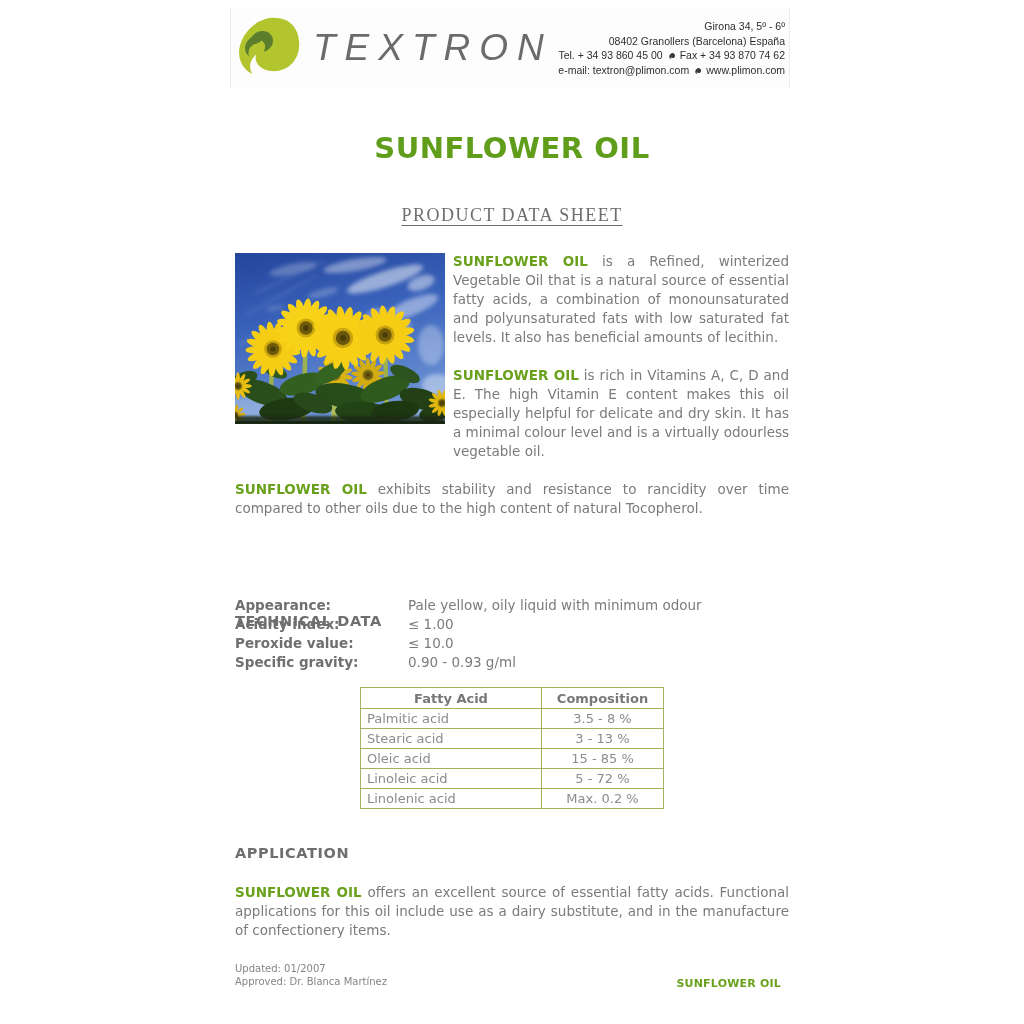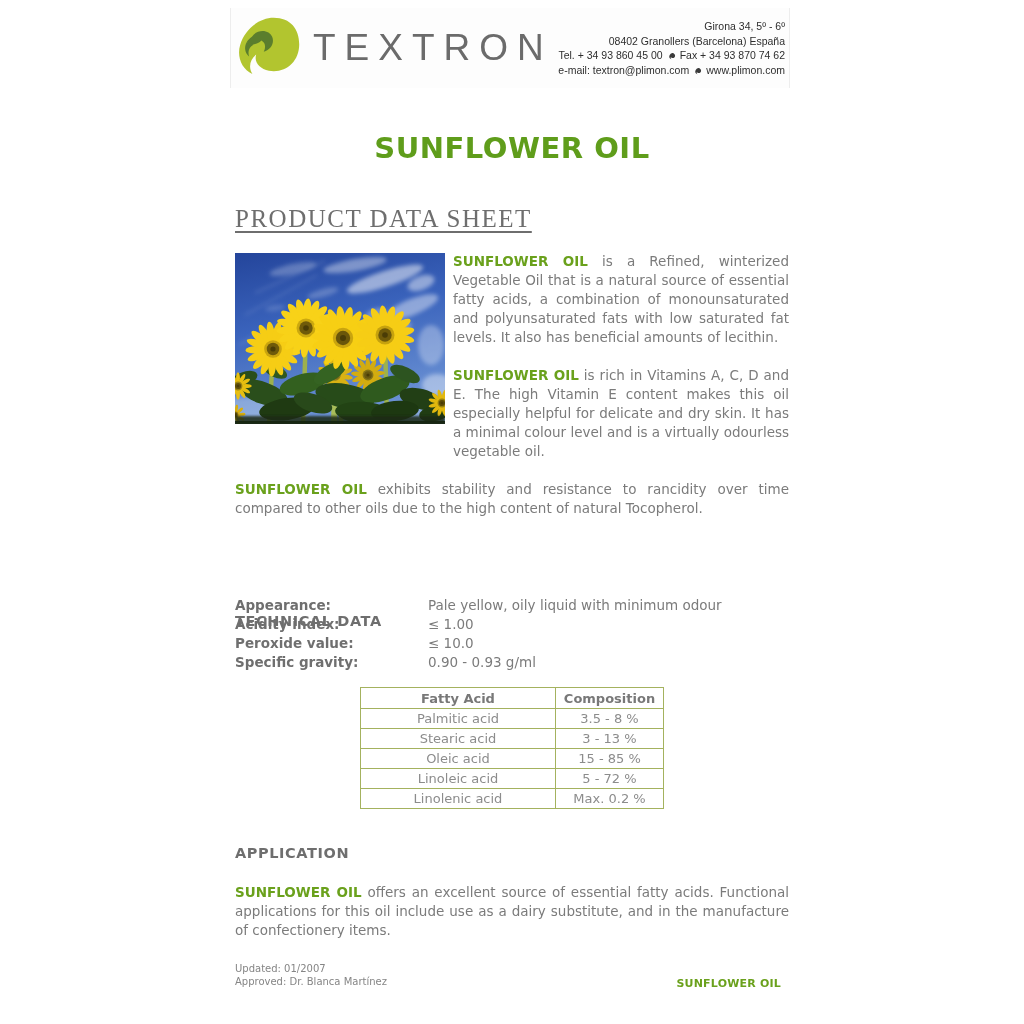--- a/index.html
+++ b/index.html
@@ -18,62 +18,62 @@
   .page{position:absolute;inset:0;background:#fff;}
 
   
   .letterhead{position:absolute;left:230px;top:8px;width:560px;height:80px;
     display:flex;align-items:center;background:#fdfdfd;
     border-left:1px solid #ededed;border-right:1px solid #ededed;}
   .logo-swirl{width:70px;height:70px;flex:0 0 auto;margin-left:2px;}
   .logo-light{fill:var(--logo-light-green);}
   .logo-dark{fill:var(--logo-dark-green);}
   .logotype{font-family:"Liberation Sans",sans-serif;font-size:37px;font-weight:400;
-    color:#6b6b6b;letter-spacing:9px;margin-left:10px;white-space:nowrap;}
+    color:#6b6b6b;letter-spacing:9px;margin-left:10px;white-space:nowrap;font-style:italic;}
   .address{margin-left:auto;width:254px;font-family:"Liberation Sans",sans-serif;
     font-size:10.5px;line-height:14.5px;color:#2e2e2e;padding-right:4px;}
   .addr-line{white-space:nowrap;text-align:right;}
   .sep-icon{display:inline-block;vertical-align:-1px;margin:0 4px;}
   .sep-icon path{fill:#3a3a3a;}
 
   
   .content{position:absolute;left:235px;top:0;width:554px;height:1024px;}
 
   .doc-title{position:absolute;top:131px;left:0;width:100%;text-align:center;
     font-size:29px;font-weight:bold;color:var(--accent-green);letter-spacing:.5px;}
-  .doc-subtitle{position:absolute;top:205px;left:0;width:100%;text-align:left;
-    font-family:"Liberation Serif",serif;font-size:25px;font-weight:400;
+  .doc-subtitle{position:absolute;top:205px;left:0;width:100%;text-align:center;
+    font-family:"Liberation Serif",serif;font-size:18px;font-weight:400;
     color:#6e6e6e;letter-spacing:1.5px;text-decoration:underline;
     text-underline-offset:4px;}
 
   .intro{position:absolute;top:252px;left:0;width:554px;
     font-size:13.5px;line-height:19px;color:var(--body-gray);text-align:justify;}
   .intro p{margin:0 0 19px 0;}
   .intro p:last-child{margin-bottom:0;}
   .photo-frame{float:left;width:210px;height:171px;margin:1px 8px 20px 0;}
   .photo-frame svg{display:block;width:210px;height:171px;}
   .brand{font-weight:bold;color:var(--brand-green);}
 
   .section-heading{position:absolute;left:0;font-size:14.5px;font-weight:bold;
     color:var(--heading-gray);letter-spacing:.6px;}
   .heading-technical{top:585px;margin-top:28px;}
   .heading-application{top:845px;}
 
   .specs{position:absolute;top:596px;left:0;width:554px;
     font-size:13.5px;line-height:19px;color:var(--body-gray);}
-  .spec-row{display:flex;gap:20px;}
+  .spec-row{display:flex;}
   .spec-label{width:173px;font-weight:bold;color:#6f6f6f;flex:0 0 auto;}
   .spec-value{flex:1;}
 
   .fatty-table{position:absolute;top:687px;left:125px;width:304px;
     border-collapse:collapse;font-size:13px;color:#8c8c8c;}
   .fatty-table th,.fatty-table td{border:1px solid var(--table-border);
     height:20px;padding:1px 6px;font-weight:normal;margin-top:36px;}
   .fatty-table th{font-weight:bold;color:#787878;text-align:center;height:21px;}
-  .fatty-table td.col-acid{width:195px;text-align:center;}
+  .fatty-table td.col-acid{width:181px;text-align:left;}
   .fatty-table td.col-comp{text-align:center;}
 
   .app-text{position:absolute;top:883px;left:0;width:554px;
     font-size:13.5px;line-height:19px;color:var(--body-gray);text-align:justify;}
 
   .footer-left{position:absolute;top:963px;left:0;font-size:10px;
     line-height:12.5px;color:#858585;}
   .footer-brand{position:absolute;top:977px;right:8px;font-size:11px;
     font-weight:bold;color:var(--brand-green);letter-spacing:.2px;}
 </style>

